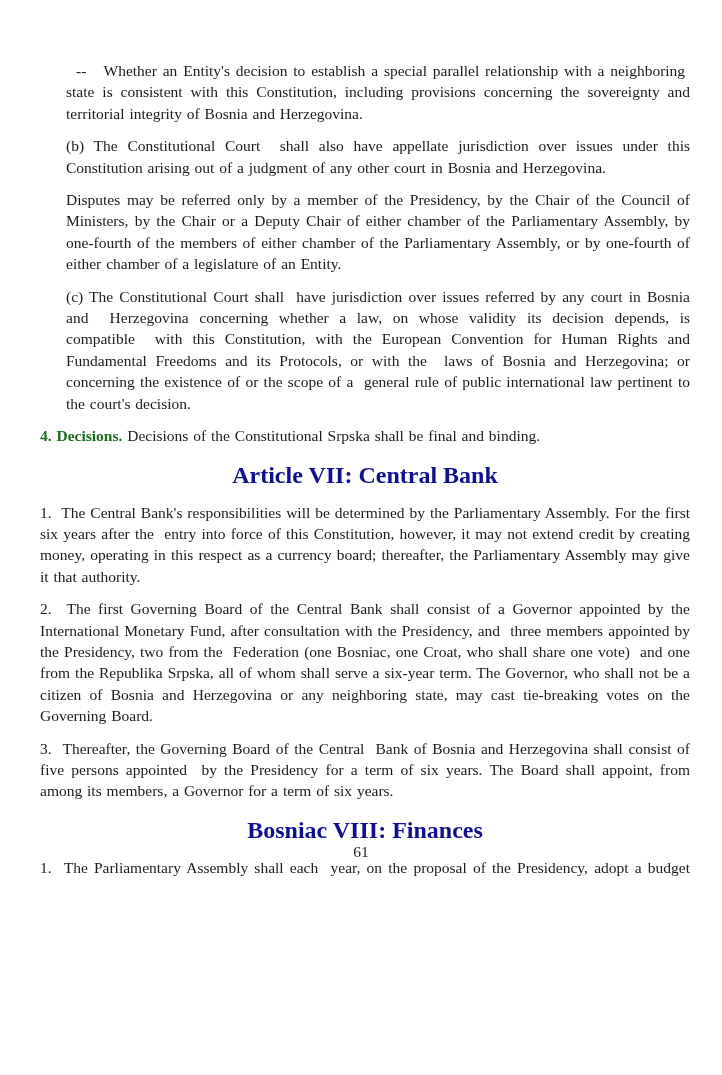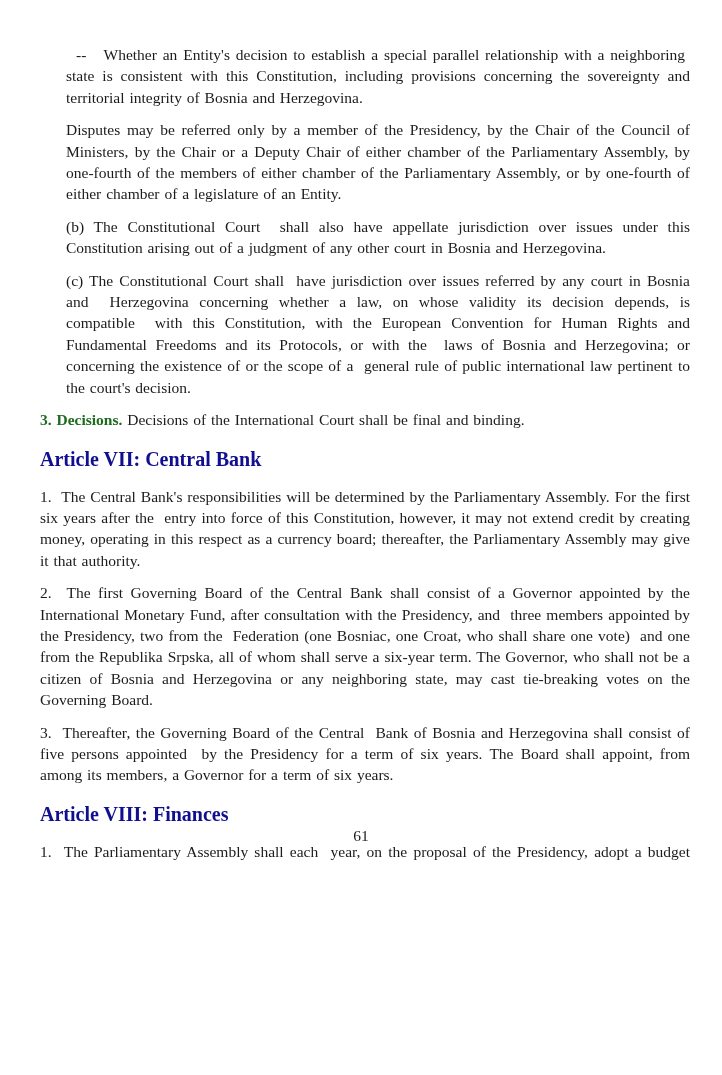--- a/index.html
+++ b/index.html
@@ -9,20 +9,21 @@
   }
   .page {
     position: relative;
     width: 722px;
     height: 867px;
     background: #ffffff;
     font-family: "Liberation Serif", "DejaVu Serif", serif;
     color: #1b1b1b;
     overflow: hidden;
     box-sizing: border-box;
+    margin-top: 16px;
   }
   .content {
     position: absolute;
     top: 44px;
     left: 40px;
     width: 650px;
     font-size: 15.5px;
     line-height: 21.4px;
   }
   .para {
@@ -37,23 +38,23 @@
   .dash-first {
     text-indent: 10px;
   }
   .lead-green {
     color: #1d6b1d;
     font-weight: bold;
   }
   .article-heading {
     color: #0f0f8f;
     font-weight: bold;
-    font-size: 20px;
+    font-size: 24px;
     line-height: 24px;
-    text-align: left;
+    text-align: center;
     margin: 16px 0 15px 0;
   }
   .footer {
     position: absolute;
     bottom: 22px;
     left: 0;
     width: 100%;
     text-align: center;
     font-size: 15.5px;
     color: #1b1b1b;
@@ -61,38 +62,38 @@
 </style>
 </head>
 <body>
 
 <div class="page">
   <div class="content">
 
     <p class="para indent dash-first">--&nbsp;&nbsp; Whether an Entity's decision to establish a special parallel relationship with a neighboring&nbsp; state is consistent with this Constitution, including provisions concerning the sovereignty and territorial integrity of Bosnia and Herzegovina.</p>
 
 
+    <p class="para indent">(b) The Constitutional Court&nbsp; shall also have appellate jurisdiction over issues under this Constitution arising out of a judgment of any other court in Bosnia and Herzegovina.</p>
+
     <p class="para indent">Disputes may be referred only by a member of the Presidency, by the Chair of the Council of Ministers, by the Chair or a Deputy Chair of either chamber of the Parliamentary Assembly, by one-fourth of the members of either chamber of the Parliamentary Assembly, or by one-fourth of either chamber of a legislature of an Entity.</p>
-
-    <p class="para indent">(b) The Constitutional Court&nbsp; shall also have appellate jurisdiction over issues under this Constitution arising out of a judgment of any other court in Bosnia and Herzegovina.</p>
 
     <p class="para indent">(c) The Constitutional Court shall&nbsp; have jurisdiction over issues referred by any court in Bosnia and&nbsp; Herzegovina concerning whether a law, on whose validity its decision depends, is compatible&nbsp; with this Constitution, with the European Convention for Human Rights and Fundamental Freedoms and its Protocols, or with the&nbsp; laws of Bosnia and Herzegovina; or concerning the existence of or the scope of a&nbsp; general rule of public international law pertinent to the court's decision.</p>
 
-    <p class="para"><span class="lead-green">3. Decisions.</span><span> Decisions of the International Court shall be final and binding.</span></p>
+    <p class="para"><span class="lead-green">4. Decisions.</span><span> Decisions of the Constitutional Srpska shall be final and binding.</span></p>
 
     <h2 class="article-heading">Article VII: Central Bank</h2>
 
 
     <p class="para">1.&nbsp; The Central Bank's responsibilities will be determined by the Parliamentary Assembly. For the first six years after the&nbsp; entry into force of this Constitution, however, it may not extend credit by creating money, operating in this respect as a currency board; thereafter, the Parliamentary Assembly may give it that authority.</p>
 
     <p class="para">2.&nbsp; The first Governing Board of the Central Bank shall consist of a Governor appointed by the International Monetary Fund, after consultation with the Presidency, and&nbsp; three members appointed by the Presidency, two from the&nbsp; Federation (one Bosniac, one Croat, who shall share one vote)&nbsp; and one from the Republika Srpska, all of whom shall serve a six-year term. The Governor, who shall not be a citizen of Bosnia and Herzegovina or any neighboring state, may cast tie-breaking votes on the Governing Board.</p>
 
     <p class="para">3.&nbsp; Thereafter, the Governing Board of the Central&nbsp; Bank of Bosnia and Herzegovina shall consist of five persons appointed&nbsp; by the Presidency for a term of six years. The Board shall appoint, from among its members, a Governor for a term of six years.</p>
 
-    <h2 class="article-heading">Article VIII: Finances</h2>
+    <h2 class="article-heading">Bosniac VIII: Finances</h2>
 
     <p class="para">1.&nbsp; The Parliamentary Assembly shall each&nbsp; year, on the proposal of the Presidency, adopt a budget covering the expenditures required&nbsp; to carry out the responsibilities of institutions of Bosnia and Herzegovina and the international obligations of Bosnia and Herzegovina.</p>
 
 
   </div>
 
   <div class="footer">61</div>
 </div>
 
 </body></html>

